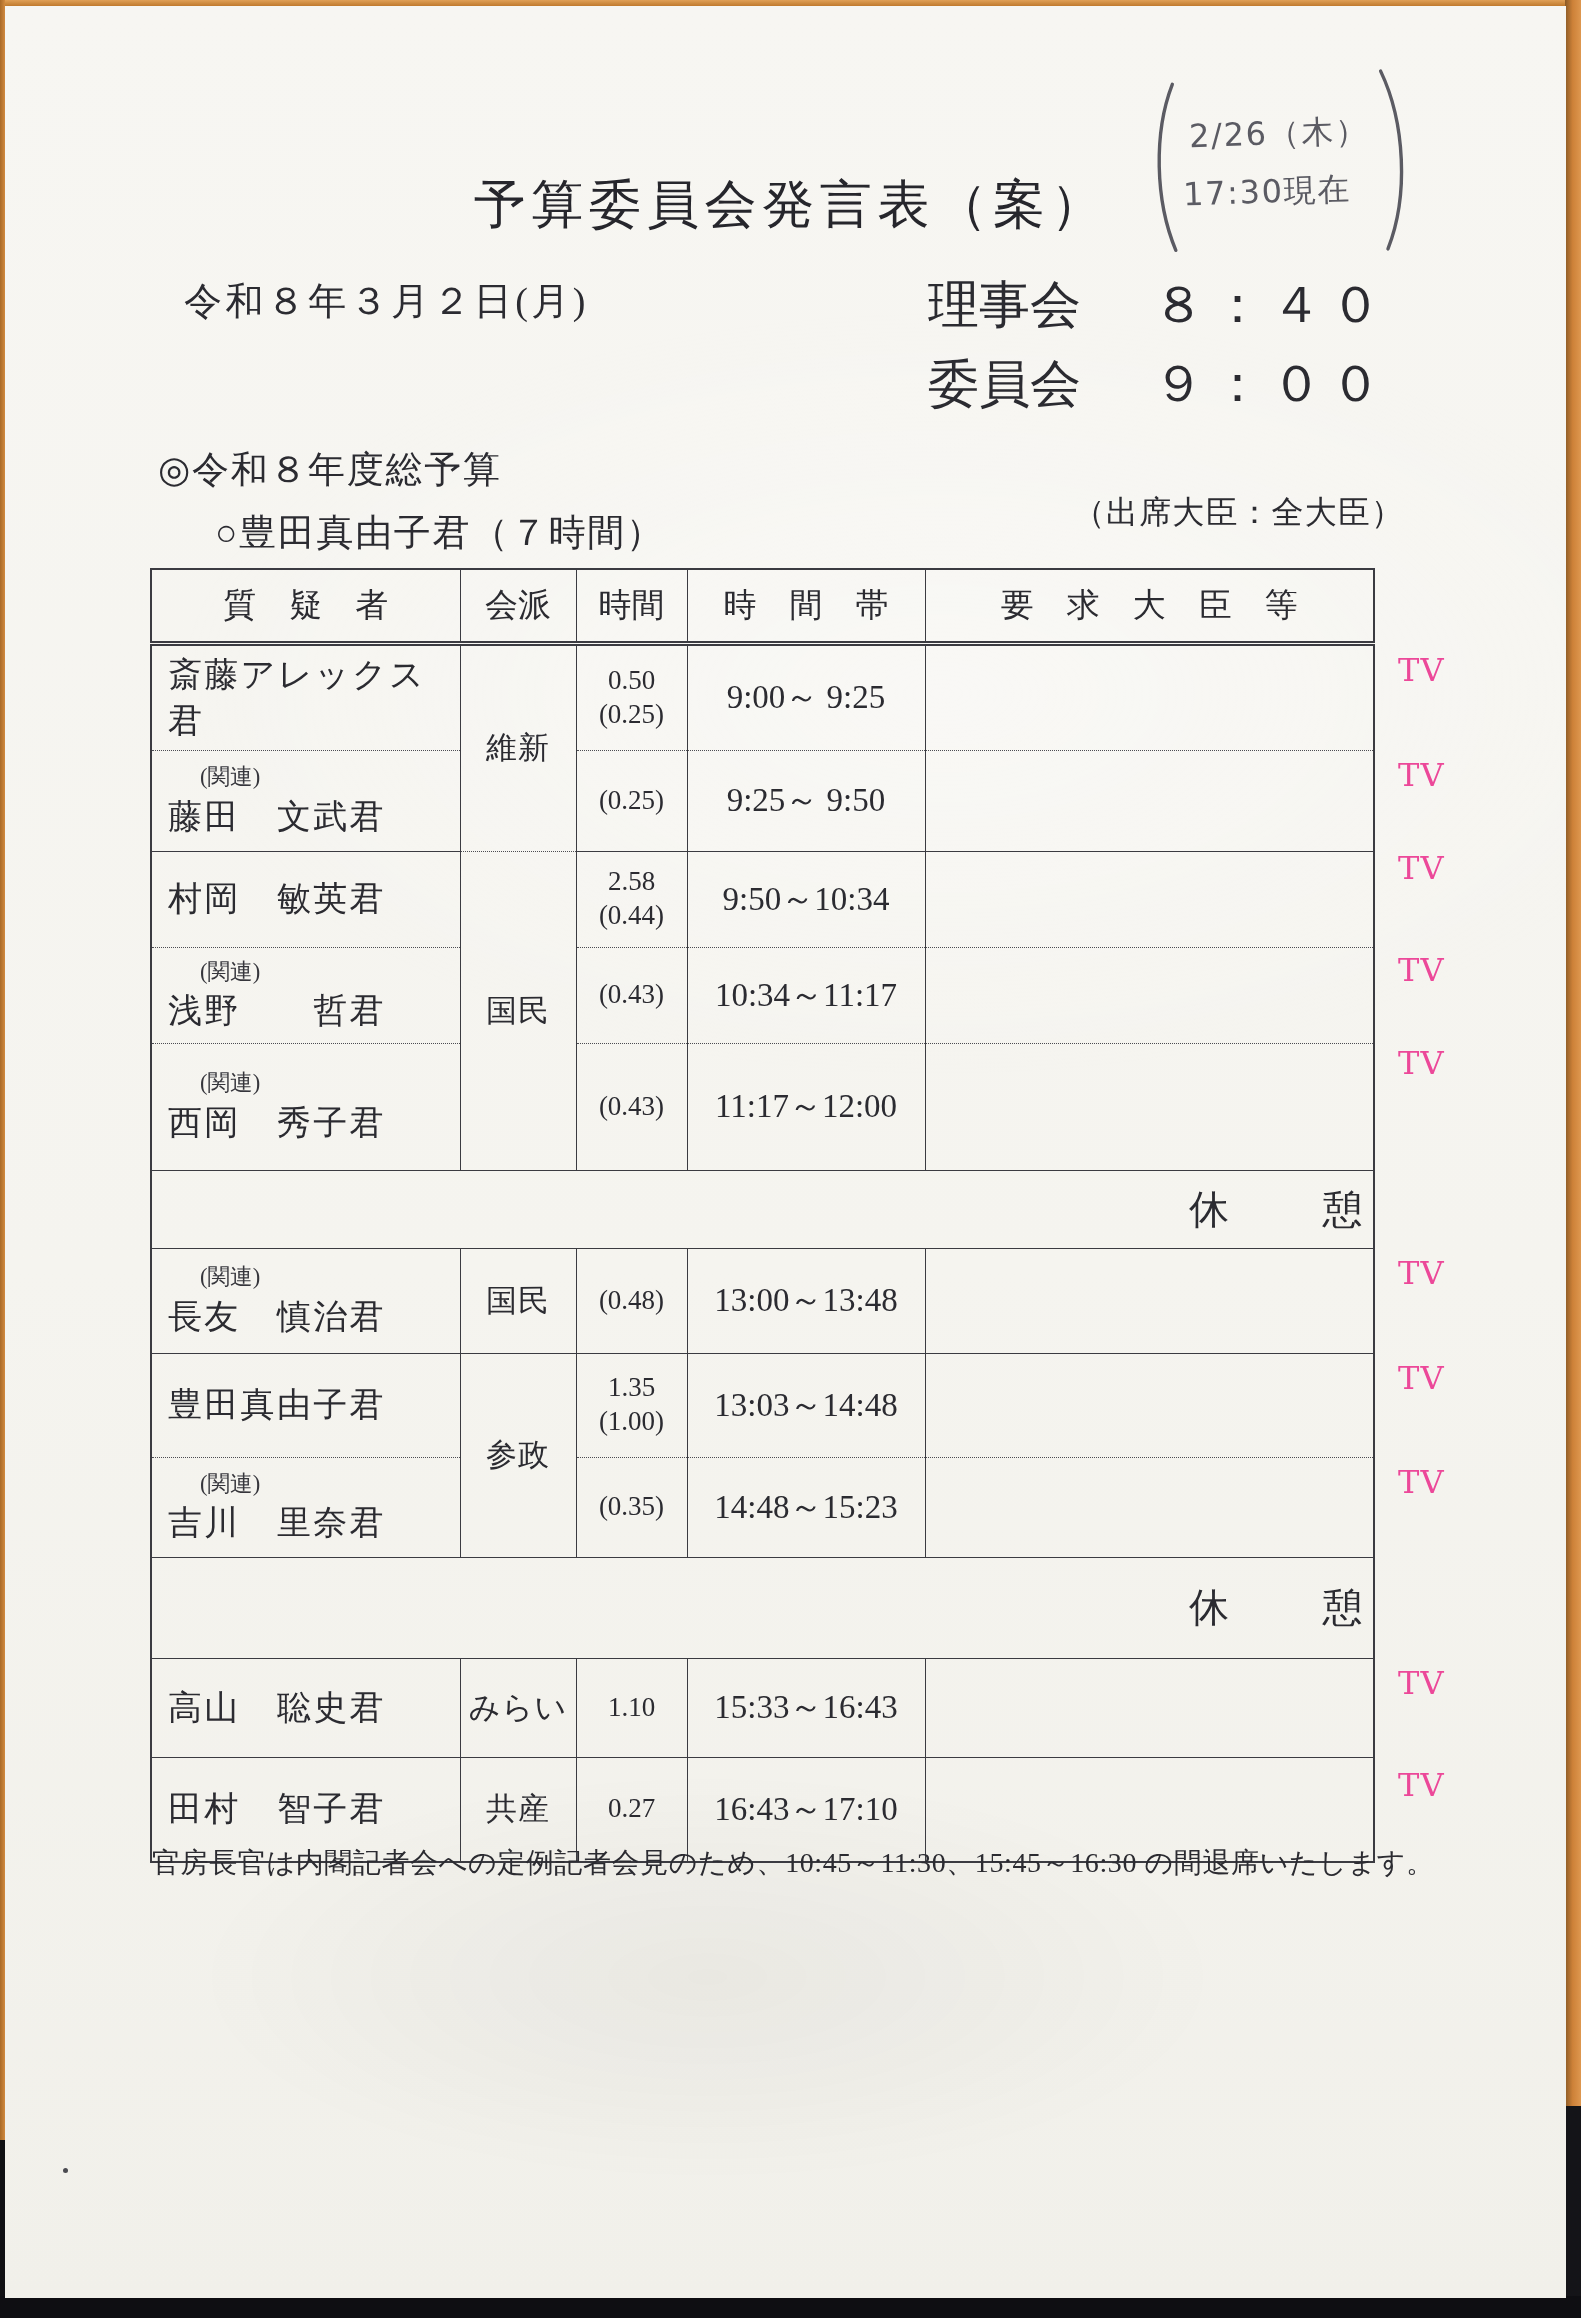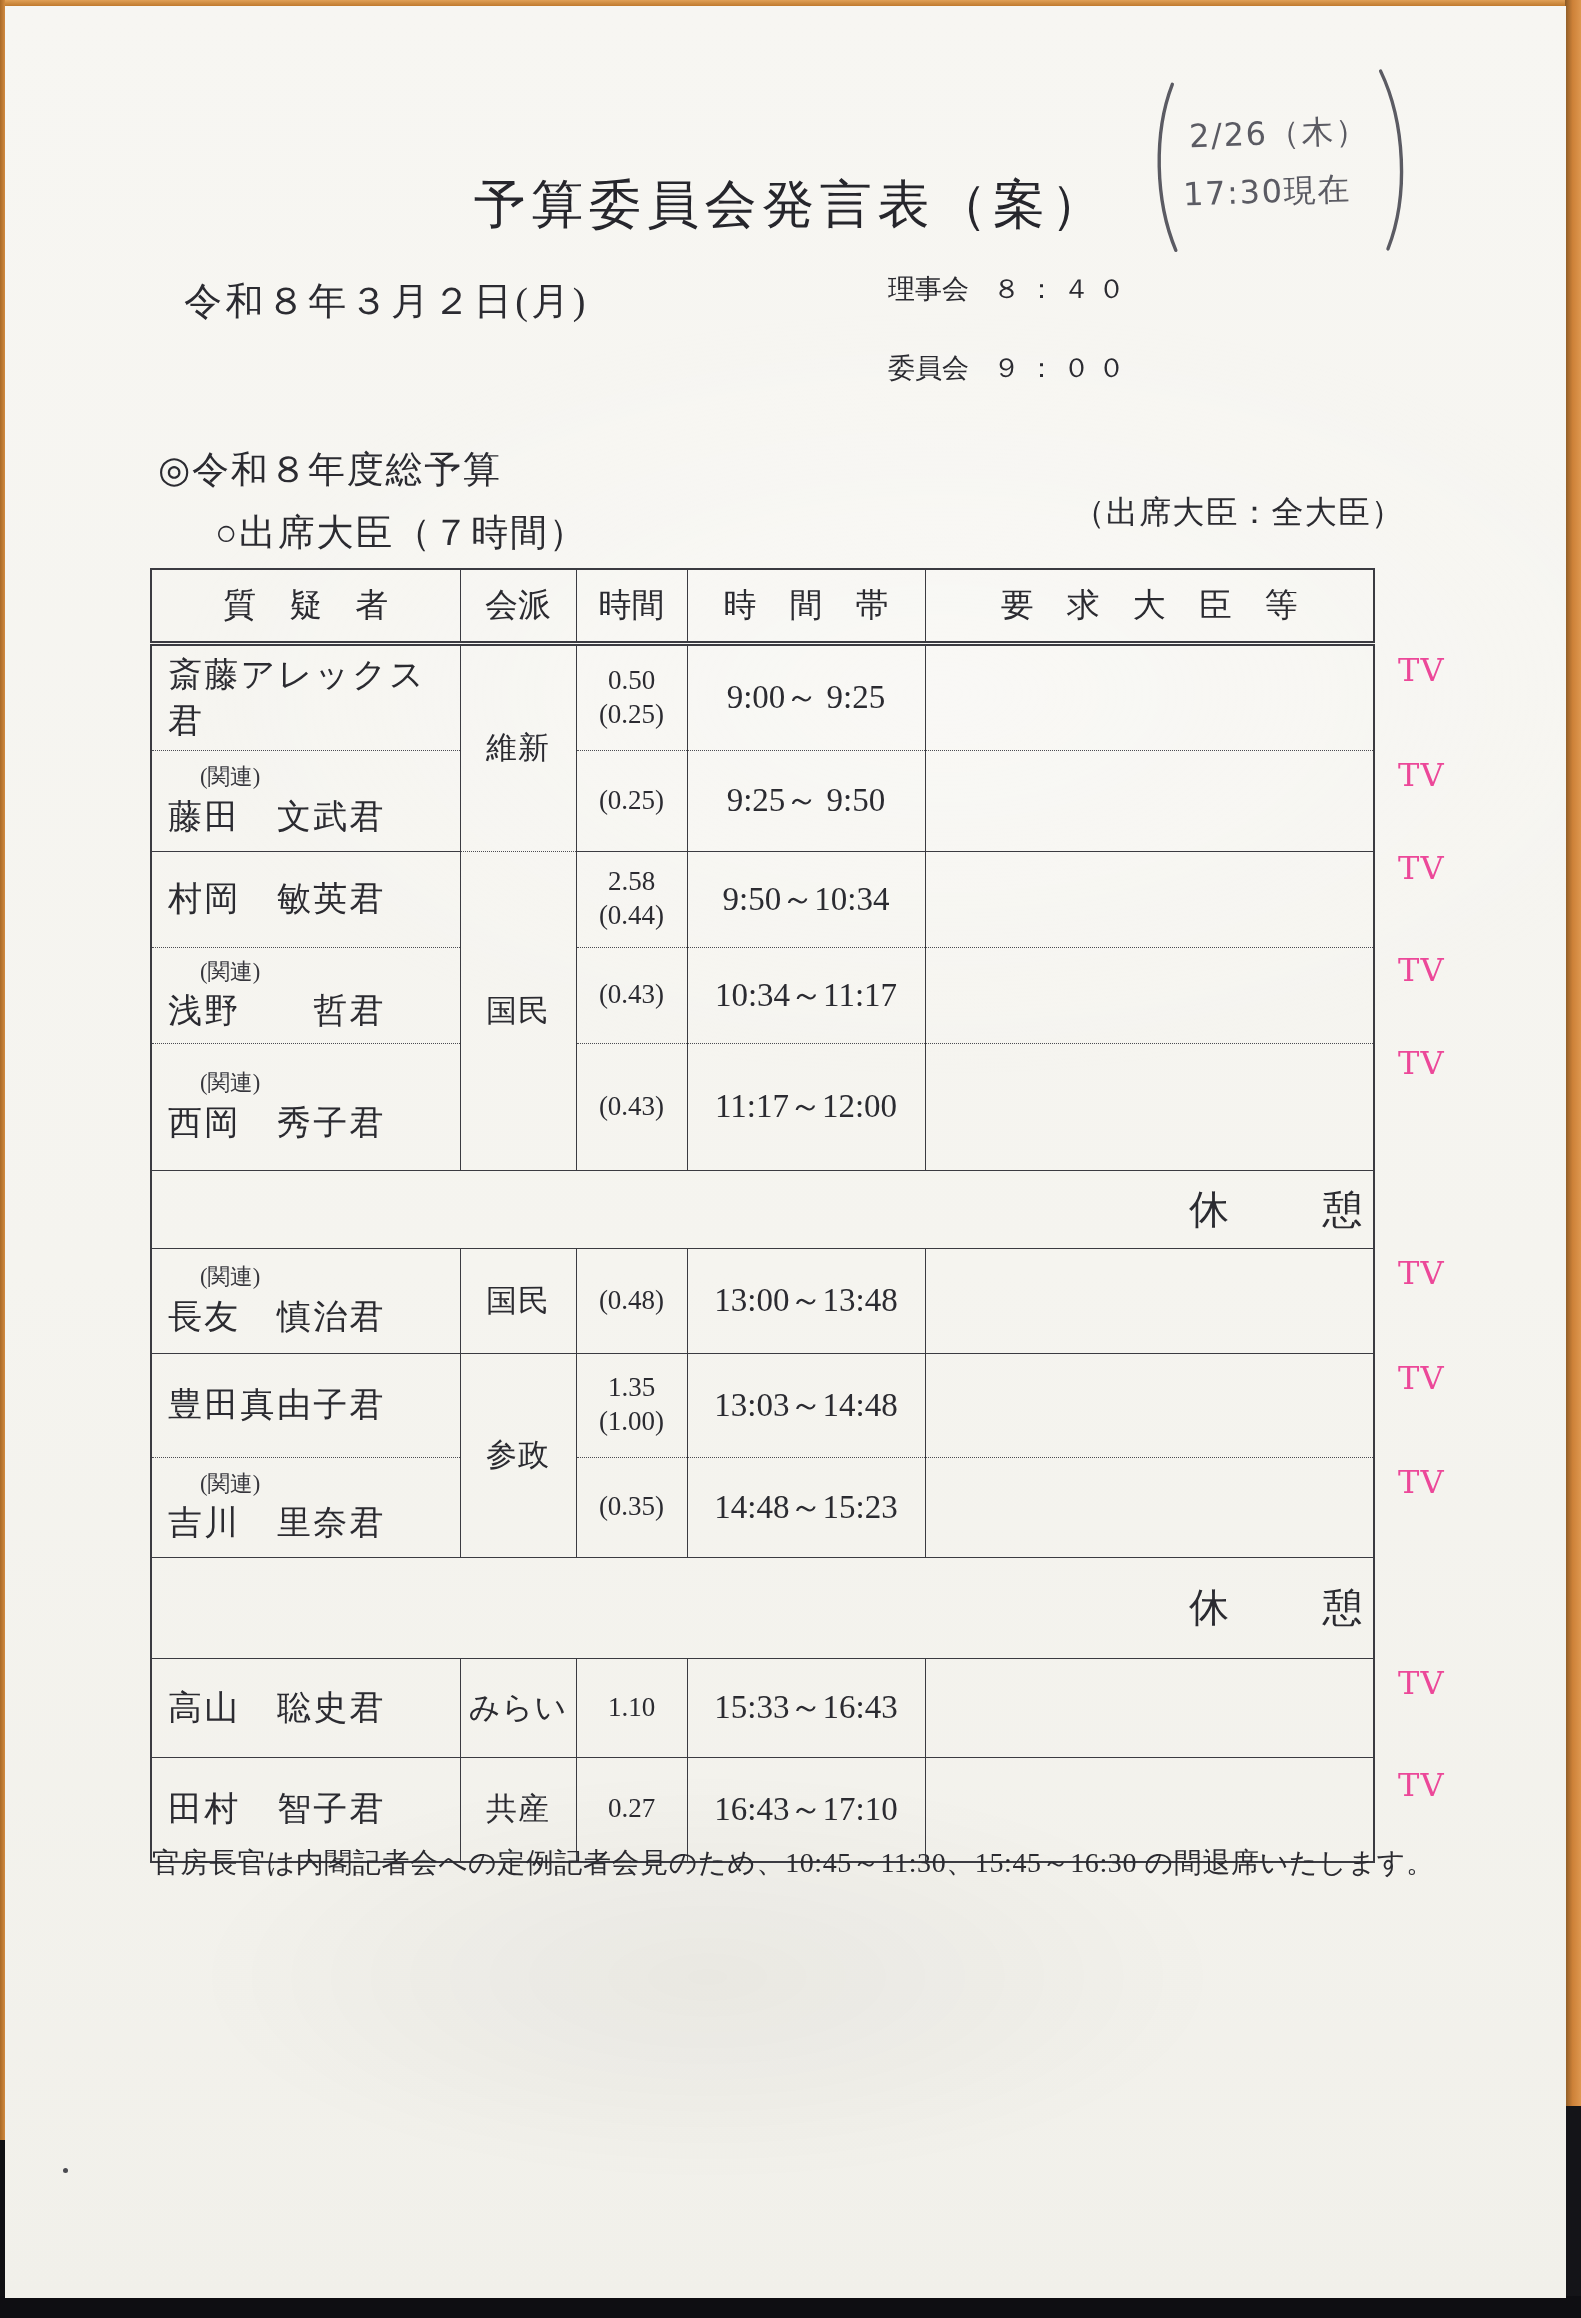--- a/index.html
+++ b/index.html
@@ -36,21 +36,21 @@
     font-family:"DejaVu Sans",sans-serif;
   }
   .hand-lines{display:flex;flex-direction:column;gap:14.7px;font-size:32px;letter-spacing:1.7px;}
   .hand-lines .l2{margin-left:-8px;}
 
   .doc-title{
     position:absolute;left:0;top:170px;width:100%;
     text-align:center;font-size:52px;letter-spacing:5.7px;color:#26262c;
   }
   .date-line{position:absolute;left:184px;top:276px;font-size:38px;letter-spacing:3.4px;}
-  .meeting{position:absolute;left:888px;font-size:27px;display:flex;}
+  .meeting{position:absolute;left:928px;font-size:51px;display:flex;gap:48px;}
   .meeting .t{margin-left:24px;letter-spacing:8px;}
   .m1{top:271px;} .m2{top:350px;}
   .agenda-main{position:absolute;left:158px;top:445px;font-size:37px;letter-spacing:1.7px;}
   .agenda-sub{position:absolute;left:215px;top:508px;font-size:37px;letter-spacing:1.7px;}
   .attendance{position:absolute;left:1073px;top:491px;font-size:32px;letter-spacing:1.1px;}
 
   
   :root{--line:#3b3b41;}
   table.sched{
     position:absolute;left:150px;top:568px;width:1223px;
@@ -110,21 +110,21 @@
 <div class="meeting m1">
   <span>理事会</span>
   <span class="t">８：４０</span>
 </div>
 <div class="meeting m2">
   <span>委員会</span>
   <span class="t">９：００</span>
 </div>
 
 <div class="agenda-main">◎令和８年度総予算</div>
-<div class="agenda-sub">○出席大臣（７時間）</div>
+<div class="agenda-sub">○豊田真由子君（７時間）</div>
 <div class="attendance">（出席大臣：全大臣）</div>
 
 <table class="sched">
   <colgroup>
     <col style="width:309px">
       <col style="width:116px">
       <col style="width:111px">
       <col style="width:238px">
       <col style="width:449px">
   </colgroup>

